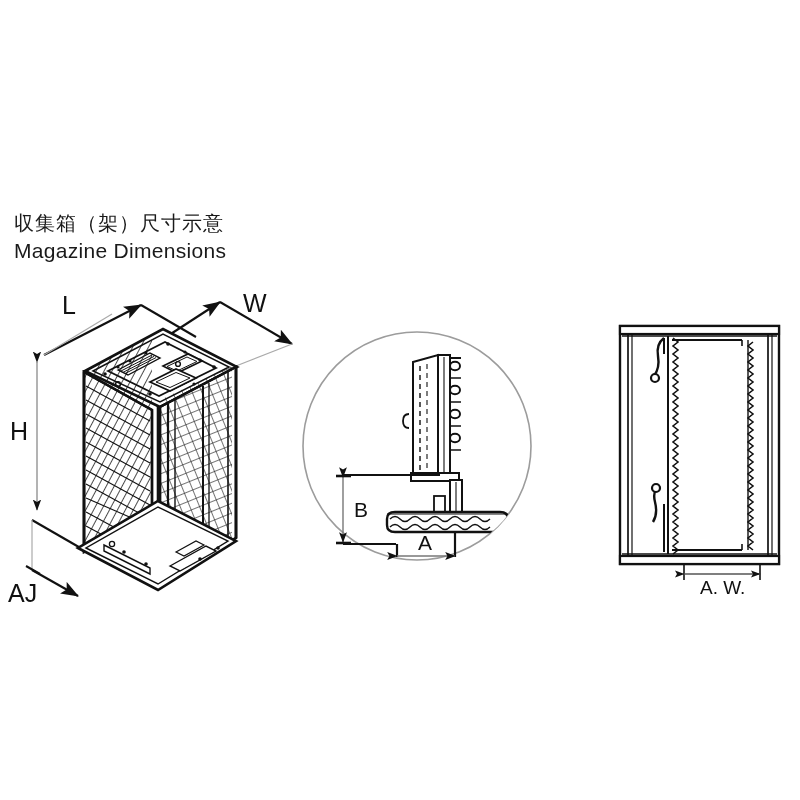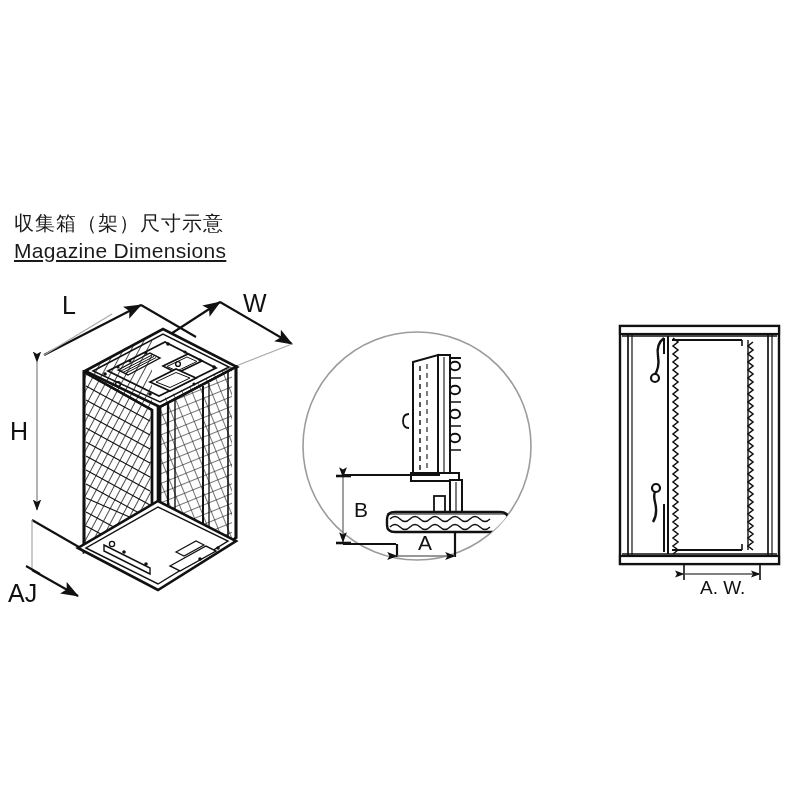--- a/index.html
+++ b/index.html
@@ -38,21 +38,20 @@
     font-weight: 500;
   }
   .title-en {
     font-family: "Liberation Sans", sans-serif;
     font-size: 21px;
     line-height: 25px;
     letter-spacing: 0.3px;
     color: #1a1a1a;
     white-space: nowrap;
     margin-top: 2px;
-    text-decoration: underline;
   }
   svg.drawing {
     position: absolute;
     left: 0;
     top: 0;
     width: 800px;
     height: 800px;
   }
   .dimlabel {
     font-family: "Liberation Sans", sans-serif;

